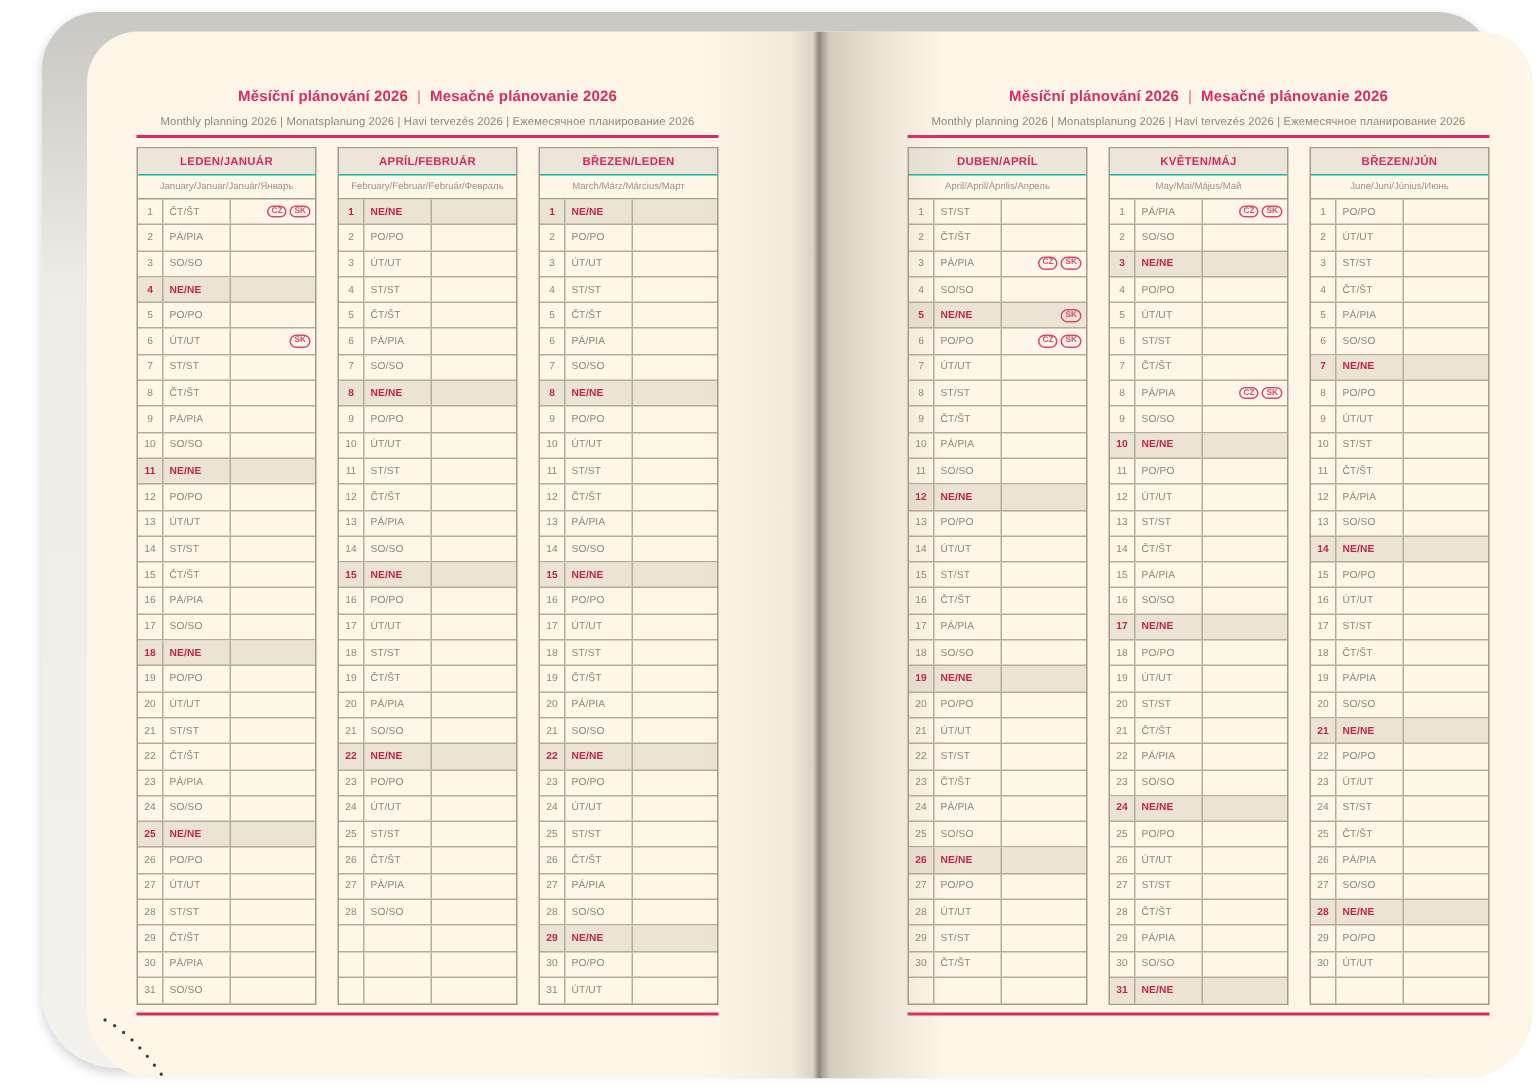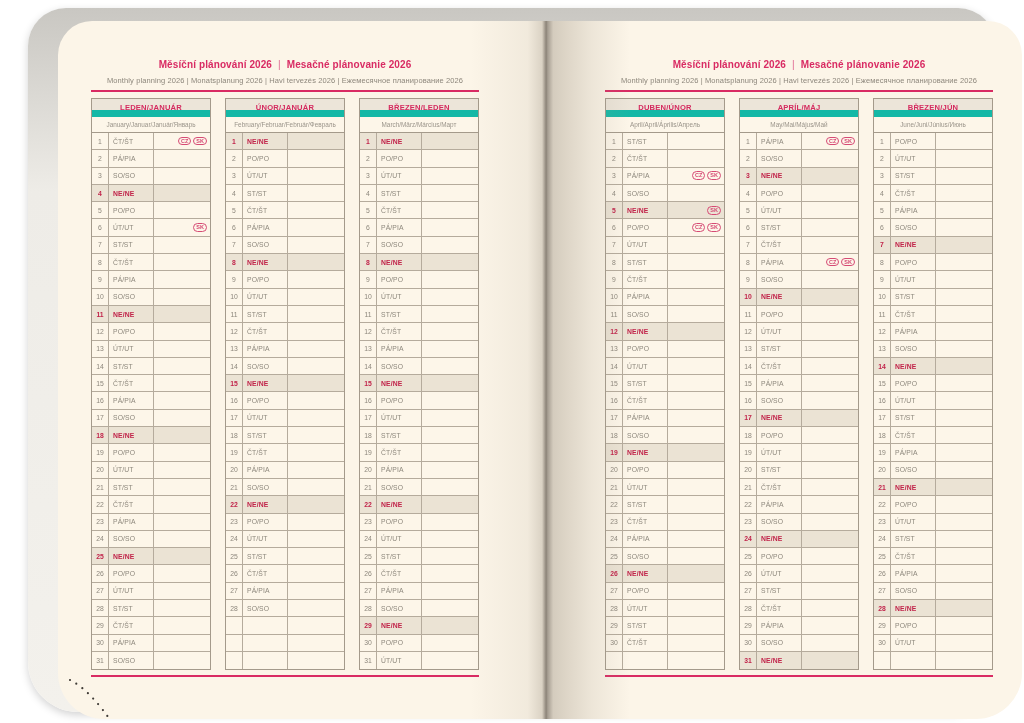--- a/index.html
+++ b/index.html
@@ -32,21 +32,21 @@
              letter-spacing:0.1px; height:15px; line-height:15px; }
   .p-title .tdiv { font-weight:normal; color:#e06a92; margin:0 6px; }
   .p-sub { text-align:center; font-size:7.5px; color:#8d877c; margin-top:4px;
            height:9px; line-height:9px; letter-spacing:0.1px; }
   .rule { height:2px; background:#d92b63; margin-top:5px; }
   .rule.bottom { margin-top:5px; }
 
   
   .months { display:flex; gap:14px; margin-top:6px; }
   .month { width:120px; border:1px solid #a49a8b; background:#fdf6e9; }
-  .m-head { height:18px; line-height:18px; background:#ece5d9; border-bottom:7px solid #14b8a6;
+  .m-head { height:18px; line-height:18px; background:#ece5d9; border-bottom:1px solid #14b8a6;
             color:#d42a5f; font-weight:bold; font-size:7.6px; text-align:center;
             letter-spacing:0.2px; }
   .m-sub  { height:16px; line-height:16px; border-bottom:1px solid #a49a8b;
             color:#9a948a; font-size:6.4px; text-align:center; }
   .d-row { display:flex; height:17.3px; border-bottom:1px solid #b5ab9c; }
   .d-row:last-child { border-bottom:none; }
   .d-num { width:17px; border-right:1px solid #b5ab9c; display:flex; align-items:center;
            justify-content:center; color:#8d877c; font-size:6.8px; }
   .d-day { width:45px; border-right:1px solid #b5ab9c; display:flex; align-items:center;
            padding-left:4px; color:#8d877c; font-size:6.8px; letter-spacing:0.1px; }
@@ -233,21 +233,21 @@
                 <div class="d-day">PÁ/PIA</div>
                 <div class="d-note"></div>
               </div>
               <div class="d-row">
                 <div class="d-num">31</div>
                 <div class="d-day">SO/SO</div>
                 <div class="d-note"></div>
               </div>
             </div>
             <div class="month">
-              <div class="m-head">ÚNOR/JANUÁR</div>
+              <div class="m-head">APRÍL/FEBRUÁR</div>
               <div class="m-sub">February/Februar/Február/Февраль</div>
               <div class="d-row sun">
                 <div class="d-num">1</div>
                 <div class="d-day">NE/NE</div>
                 <div class="d-note"></div>
               </div>
               <div class="d-row">
                 <div class="d-num">2</div>
                 <div class="d-day">PO/PO</div>
                 <div class="d-note"></div>
@@ -562,21 +562,21 @@
       </div>
     </div>
 
     <div class="page right">
       <div class="content">
         <div class="p-title"><span>Měsíční plánování 2026</span><span class="tdiv">|</span><span>Mesačné plánovanie 2026</span></div>
         <div class="p-sub">Monthly planning 2026 | Monatsplanung 2026 | Havi tervezés 2026 | Ежемесячное планирование 2026</div>
         <div class="rule"></div>
         <div class="months">
             <div class="month">
-              <div class="m-head">DUBEN/ÚNOR</div>
+              <div class="m-head">DUBEN/APRÍL</div>
               <div class="m-sub">April/April/Április/Апрель</div>
               <div class="d-row">
                 <div class="d-num">1</div>
                 <div class="d-day">ST/ST</div>
                 <div class="d-note"></div>
               </div>
               <div class="d-row">
                 <div class="d-num">2</div>
                 <div class="d-day">ČT/ŠT</div>
                 <div class="d-note"></div>
@@ -729,21 +729,21 @@
                 <div class="d-day">ČT/ŠT</div>
                 <div class="d-note"></div>
               </div>
               <div class="d-row">
                 <div class="d-num"></div>
                 <div class="d-day"></div>
                 <div class="d-note"></div>
               </div>
             </div>
             <div class="month">
-              <div class="m-head">APRÍL/MÁJ</div>
+              <div class="m-head">KVĚTEN/MÁJ</div>
               <div class="m-sub">May/Mai/Május/Май</div>
               <div class="d-row">
                 <div class="d-num">1</div>
                 <div class="d-day">PÁ/PIA</div>
                 <div class="d-note">
                   <span class="badge">CZ</span>
                   <span class="badge">SK</span>
                 </div>
               </div>
               <div class="d-row">

